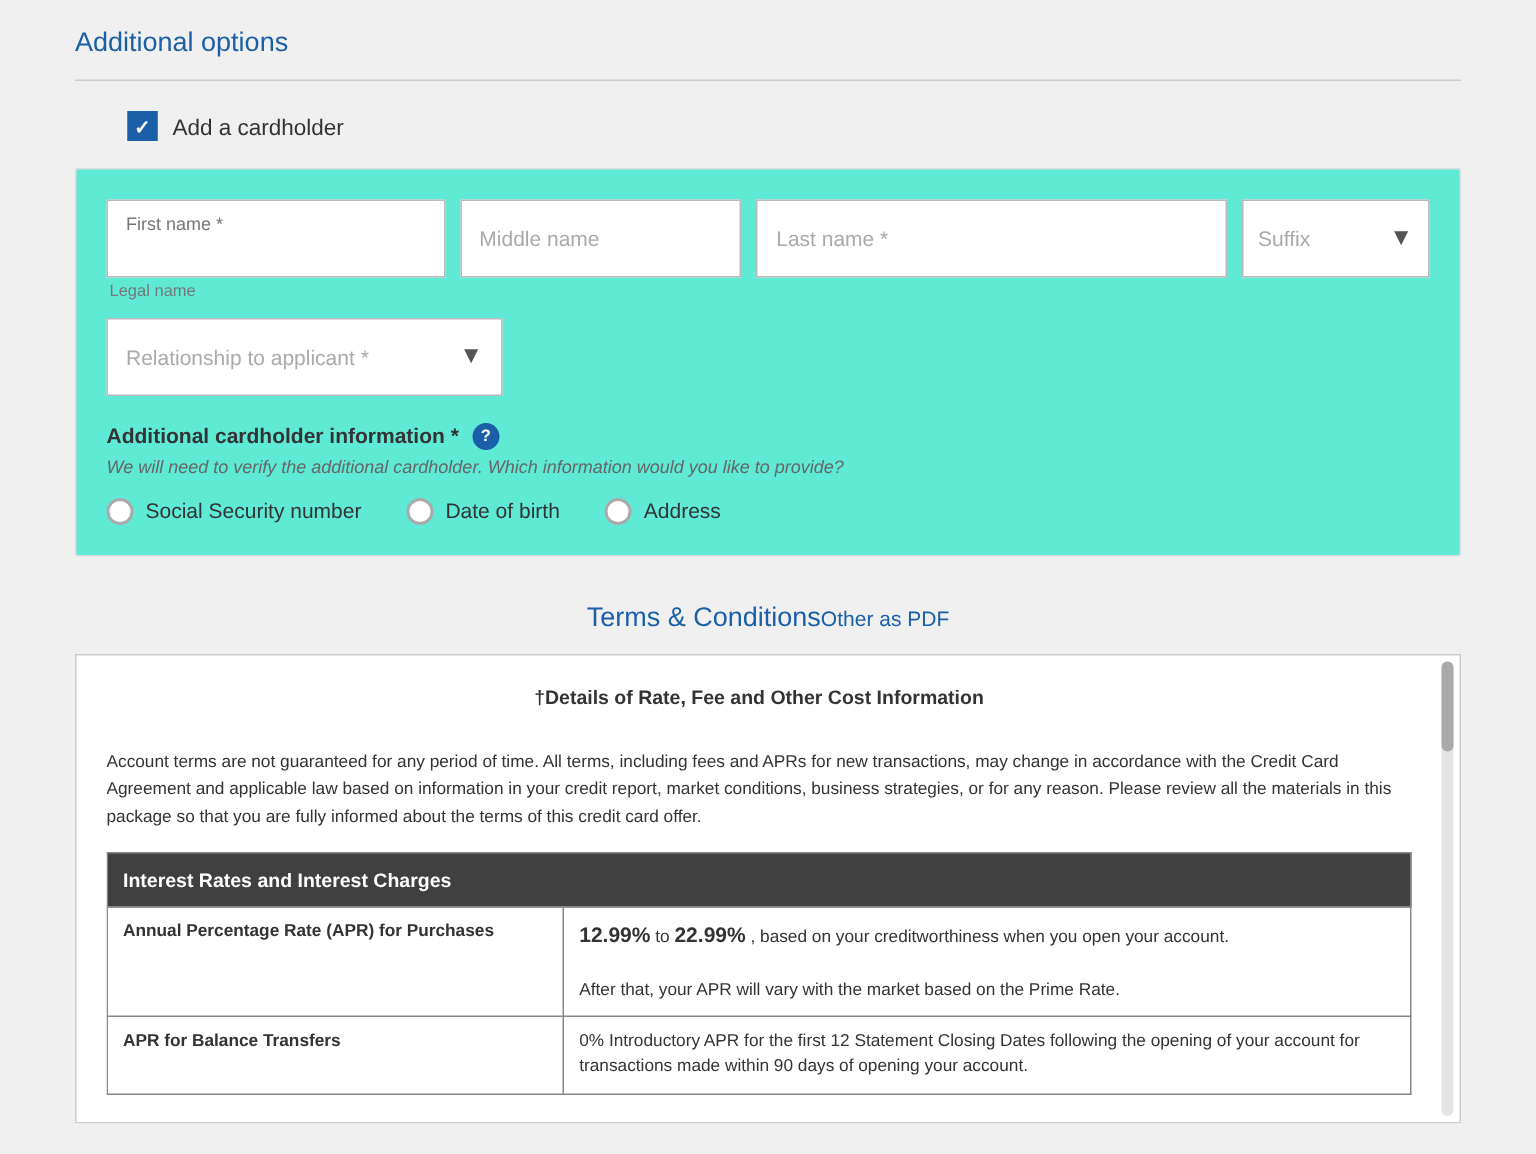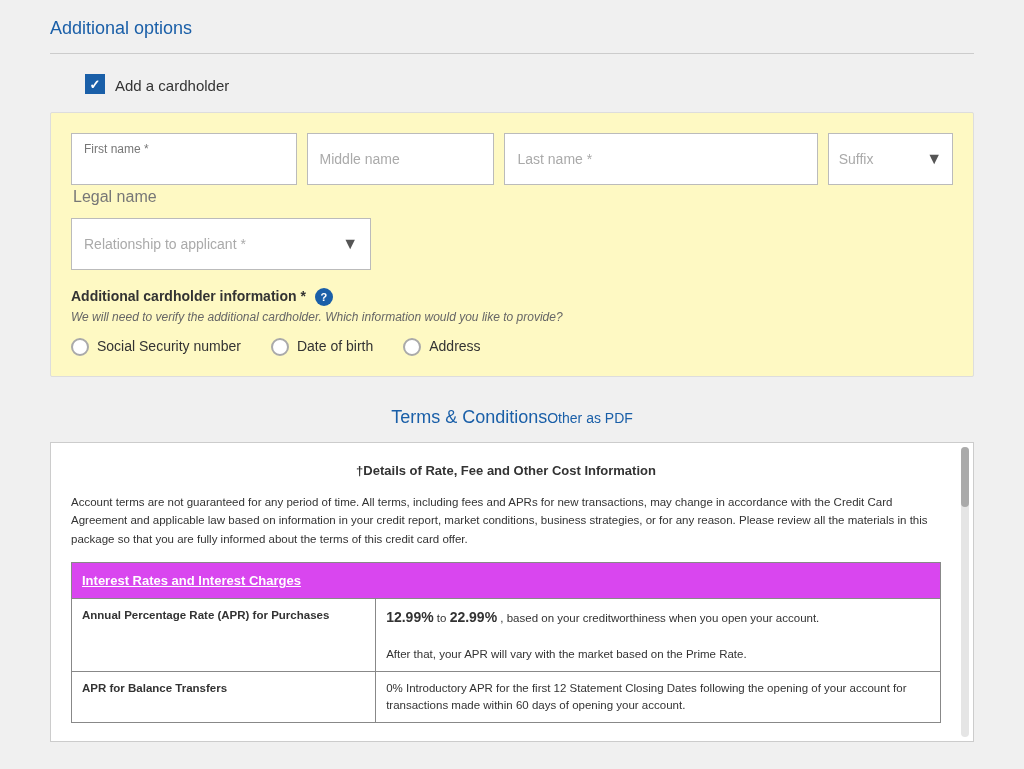--- a/index.html
+++ b/index.html
@@ -50,21 +50,21 @@
       content: '✓';
       color: white;
       font-size: 13px;
       font-weight: bold;
     }
     .checkbox-label {
       font-size: 15px;
       color: #333;
     }
     .form-card {
-      background: #fef9c3;
+      background: #5eead4;
       border: 1px solid #ddd;
       padding: 20px;
       border-radius: 2px;
     }
     .name-row {
       display: flex;
       gap: 10px;
       margin-bottom: 12px;
     }
     .field-group {
@@ -92,21 +92,21 @@
     .input-label-only {
       position: absolute;
       top: 50%;
       transform: translateY(-50%);
       left: 12px;
       font-size: 14px;
       color: #aaa;
       text-align: center;
     }
     .sub-label {
-      font-size: 16px;
+      font-size: 11px;
       color: #777;
       margin-top: 3px;
       padding-left: 2px;
     }
 
     .suffix-select {
       position: relative;
       border: 1px solid #bbb;
       background: #fff;
       height: 52px;
@@ -132,21 +132,21 @@
     .relationship-select {
       position: relative;
       border: 1px solid #bbb;
       background: #fff;
       height: 52px;
       display: flex;
       align-items: center;
       justify-content: space-between;
       padding: 0 12px;
       cursor: pointer;
-      width: 300px;
+      width: 264px;
     }
     .relationship-select span.rel-label {
       color: #aaa;
       font-size: 14px;
     }
     .relationship-select .arrow {
       color: #555;
       font-size: 16px;
     }
 
@@ -238,40 +238,39 @@
     }
     .terms-box-inner {
       overflow-y: auto;
       max-height: 310px;
       padding-right: 12px;
     }
     .terms-main-title {
       text-align: center;
       font-weight: bold;
       font-size: 13px;
-      margin-bottom: 12px;
+      margin-bottom: 24px;
     }
     .terms-intro {
       font-size: 11.5px;
       color: #333;
       line-height: 1.6;
       margin-bottom: 14px;
     }
     .terms-table {
       width: 100%;
       border-collapse: collapse;
       font-size: 11.5px;
     }
     .terms-table-header {
-      background: #d946ef;
+      background: #404040;
       color: #fff;
       font-weight: bold;
       padding: 8px 10px;
       font-size: 13px;
-      text-decoration: underline;
     }
     .terms-table td {
       border: 1px solid #888;
       padding: 8px 10px;
       vertical-align: top;
     }
     .terms-table .row-label {
       font-weight: bold;
       width: 35%;
     }
@@ -418,21 +417,21 @@
               <span class="rate-highlight">22.99%</span>
               <span>, based on your creditworthiness when you open your account.</span>
               <br><br>
               <span>After that, your APR will vary with the market based on the Prime Rate.</span>
             </td>
           </tr>
           <tr>
             <td class="row-label">
               <span>APR for Balance Transfers</span>
             </td>
-            <td>0% Introductory APR for the first 12 Statement Closing Dates following the opening of your account for transactions made within 60 days of opening your account.</td>
+            <td>0% Introductory APR for the first 12 Statement Closing Dates following the opening of your account for transactions made within 90 days of opening your account.</td>
           </tr>
         </tbody>
           </table>
       </div>
 
       <div class="scrollbar-track">
         <div class="scrollbar-thumb"></div>
       </div>
     </div>
   </div>

